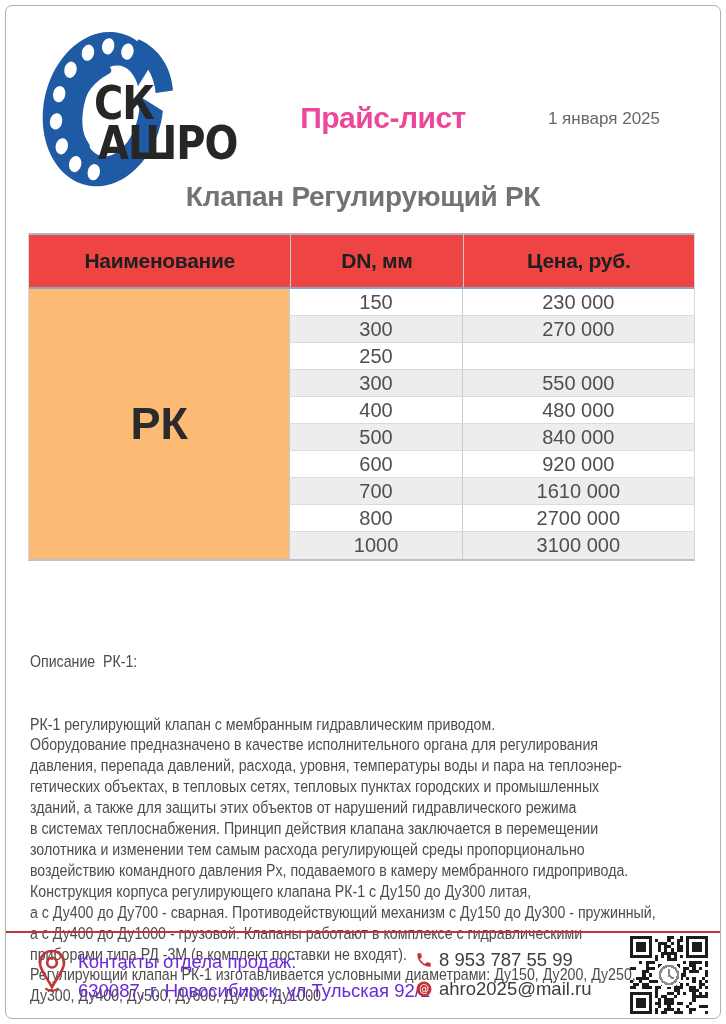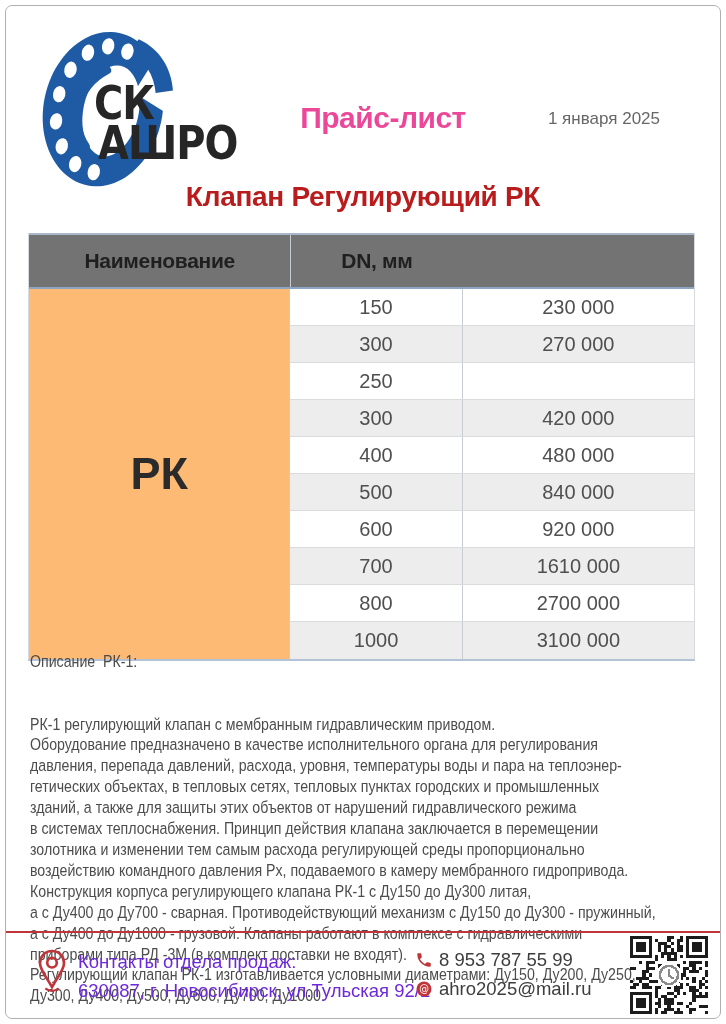--- a/index.html
+++ b/index.html
@@ -18,39 +18,39 @@
     letter-spacing:-1px;line-height:1;}
   .logo-line1{left:64px;top:56px;font-size:42px;}
   .logo-line2{left:68px;top:96px;font-size:42px;}
 
   
   .doc-title{position:absolute;left:263px;top:101px;width:240px;text-align:center;
     font-size:30px;font-weight:bold;color:#ec4899;letter-spacing:-.5px;}
   .doc-date{position:absolute;left:500px;top:109px;width:160px;text-align:right;
     font-size:17px;color:#676767;}
   .product-title{position:absolute;left:0;top:181px;width:726px;text-align:center;
-    font-size:28px;font-weight:bold;color:#b91c1c;letter-spacing:-.3px;}
+    font-size:28px;font-weight:bold;color:#737373;letter-spacing:-.3px;}
 
   
   .price-table{position:absolute;left:28px;top:233px;width:667px;
     border-left:1px solid #d6d9dd;border-right:1px solid #d6d9dd;
     border-bottom:2px solid #b3c2d4;box-sizing:border-box;}
-  .thead{display:flex;height:56px;background:#737373;
+  .thead{display:flex;height:56px;background:#ef4444;
     border-top:2px solid #a8b8ca;border-bottom:2px solid #8ba6c3;box-sizing:border-box;}
   .th{display:flex;align-items:center;justify-content:center;
     font-size:21px;font-weight:bold;color:#1f1f1f;letter-spacing:-.3px;}
   .th-name{width:39.3%;}
   .th-dn{width:25.9%;border-left:1px solid #c7ccd2;box-sizing:border-box;}
   .th-price{width:34.8%;border-left:1px solid #c7ccd2;box-sizing:border-box;}
   .tbody{display:flex;}
   .name-cell{width:39.3%;display:flex;align-items:center;justify-content:center;
     background:#fdba74;border-right:1px solid #c7ccd2;box-sizing:border-box;
     font-size:45px;font-weight:bold;color:#2b2b2b;}
   .t-rows{width:60.7%;}
-  .t-row{display:flex;height:37px;box-sizing:border-box;border-bottom:1px solid #dadbdd;justify-content:space-between;}
+  .t-row{display:flex;height:27px;box-sizing:border-box;border-bottom:1px solid #dadbdd;}
   .t-row:last-child{border-bottom:none;}
   .t-row:nth-child(even){background:#ededee;}
   .t-dn,.t-price{display:flex;align-items:center;justify-content:center;
     font-size:20px;color:#4f4f4f;}
   .t-dn{width:42.7%;border-right:1px solid #c7ccd2;box-sizing:border-box;}
   .t-price{width:57.3%;}
 
   
   .desc{position:absolute;left:30px;top:609px;width:790px;
     font-size:16.3px;line-height:20.9px;color:#4c4c4c;
@@ -95,38 +95,39 @@
 </div>
 
 <div class="doc-title">Прайс-лист</div>
 <div class="doc-date">1 января 2025</div>
 <div class="product-title">Клапан Регулирующий РК</div>
 
 <div class="price-table">
   <div class="thead">
     <div class="th th-name">Наименование</div>
     <div class="th th-dn">DN, мм</div>
+    <div class="th th-price">Цена, руб.</div>
   </div>
   <div class="tbody">
     <div class="name-cell">РК</div>
     <div class="t-rows">
         <div class="t-row">
         <div class="t-dn">150</div>
         <div class="t-price">230 000</div>
       </div>
         <div class="t-row">
         <div class="t-dn">300</div>
         <div class="t-price">270 000</div>
       </div>
         <div class="t-row">
         <div class="t-dn">250</div>
       </div>
         <div class="t-row">
         <div class="t-dn">300</div>
-        <div class="t-price">420 000</div>
+        <div class="t-price">550 000</div>
       </div>
         <div class="t-row">
         <div class="t-dn">400</div>
         <div class="t-price">480 000</div>
       </div>
         <div class="t-row">
         <div class="t-dn">500</div>
         <div class="t-price">840 000</div>
       </div>
         <div class="t-row">

